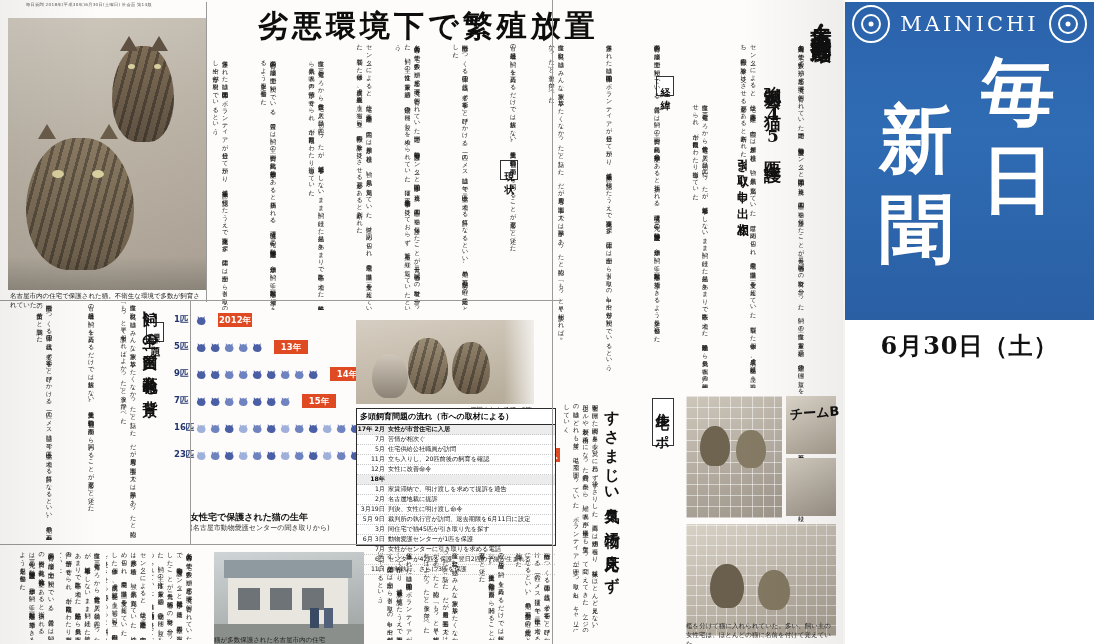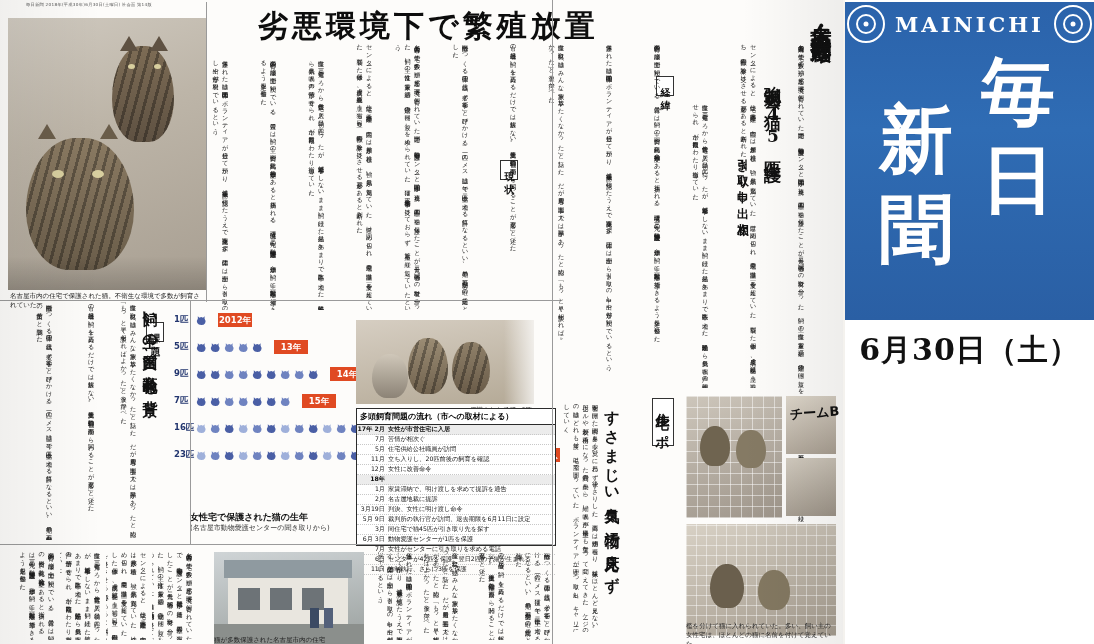--- a/index.html
+++ b/index.html
@@ -119,30 +119,30 @@
 
   
   .masthead{position:absolute;left:845px;top:0;width:249px;height:644px;background:#ffffff;}
   .mast-blue{position:absolute;left:845px;top:2px;width:249px;height:318px;
     background:linear-gradient(180deg,#2b63ab 0%,#2f6cb4 40%,#2a5fa4 100%);}
   .mast-top{position:absolute;left:0;top:0;width:100%;height:44px;display:flex;align-items:center;justify-content:center;gap:10px;}
   .seal{width:34px;height:34px;border-radius:50%;border:2px solid #fff;position:relative;}
   .seal:before{content:"";position:absolute;left:50%;top:50%;width:16px;height:16px;border-radius:50%;
      border:2px solid #fff;transform:translate(-50%,-50%);}
   .seal:after{content:"";position:absolute;left:50%;top:50%;width:5px;height:5px;border-radius:50%;background:#fff;transform:translate(-50%,-50%);}
-  .mainichi-en{color:#fff;font-family:"DejaVu Serif","Liberation Serif",serif;font-size:21px;letter-spacing:3px;font-weight:bold;}
+  .mainichi-en{color:#fff;font-family:"DejaVu Serif","Liberation Serif",serif;font-size:21px;letter-spacing:3px;font-weight:normal;}
   .mast-kanji{position:absolute;left:0;top:44px;width:100%;height:268px;color:#fff;
     font-family:"DejaVu Serif","Liberation Serif",serif;font-weight:bold;}
   .mk{position:absolute;font-size:74px;line-height:1;text-shadow:0 0 1px rgba(0,0,0,.2);}
   .mk.a{left:136px;top:8px;}
   .mk.b{left:136px;top:96px;}
   .mk.c{left:34px;top:56px;}
   .mk.d{left:34px;top:146px;}
   .mast-date{position:absolute;left:845px;top:330px;width:249px;text-align:center;
-    font-family:"DejaVu Serif","Liberation Serif",serif;font-size:30px;color:#111;font-weight:bold;letter-spacing:1px;}
+    font-family:"DejaVu Serif","Liberation Serif",serif;font-size:24px;color:#111;font-weight:bold;letter-spacing:1px;}
   .mast-year{position:absolute;left:845px;top:368px;width:249px;text-align:center;
     font-family:"DejaVu Serif","Liberation Serif",serif;font-size:12px;color:#222;}
 </style>
 </head>
 <body>
 
 <div class="page">
 
   <div class="news">
 

